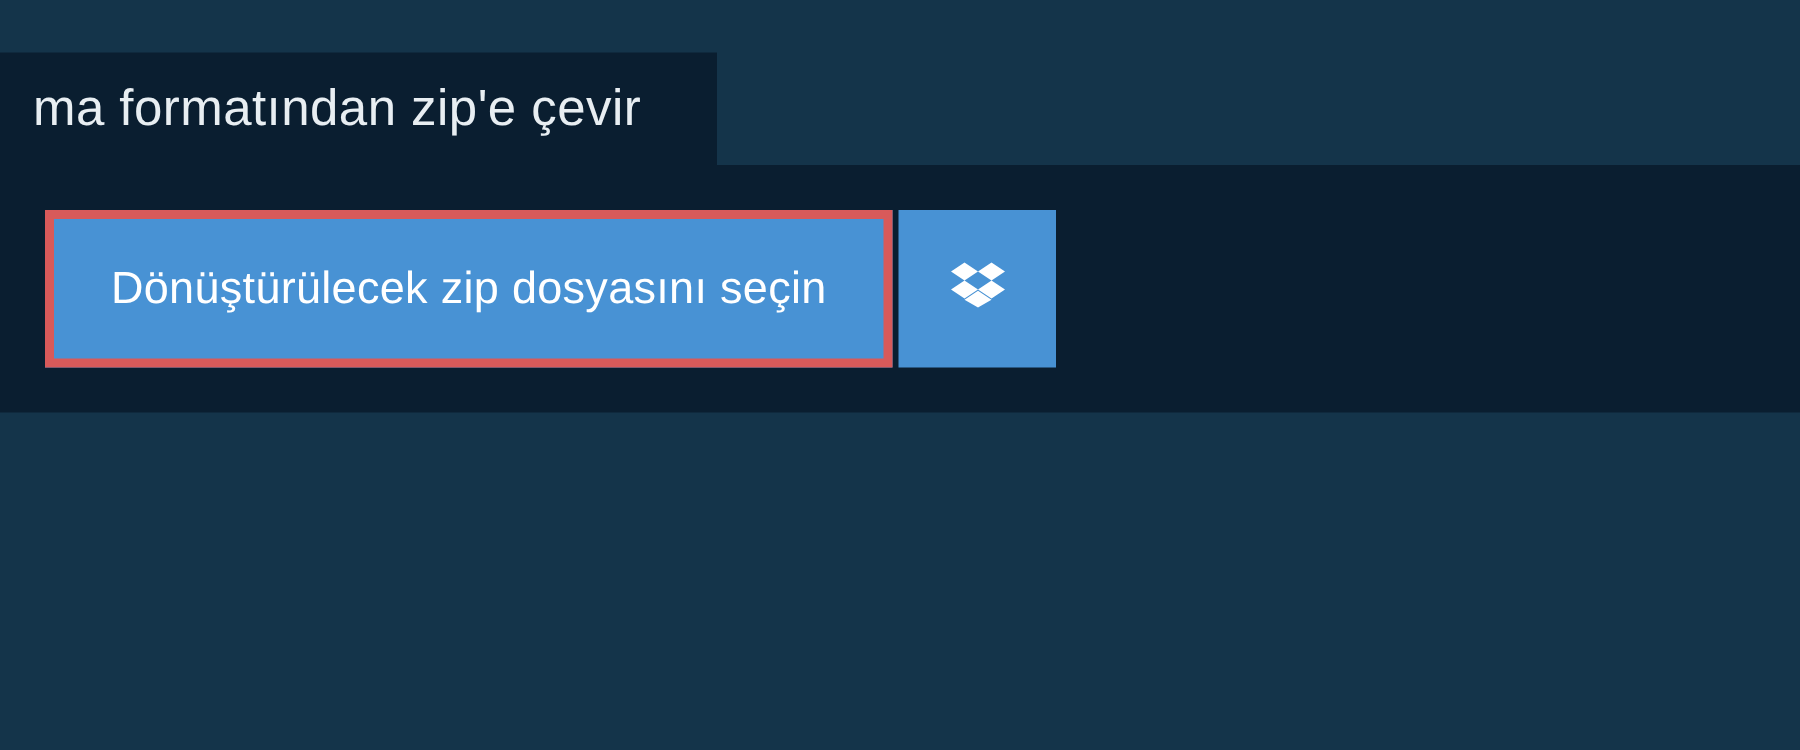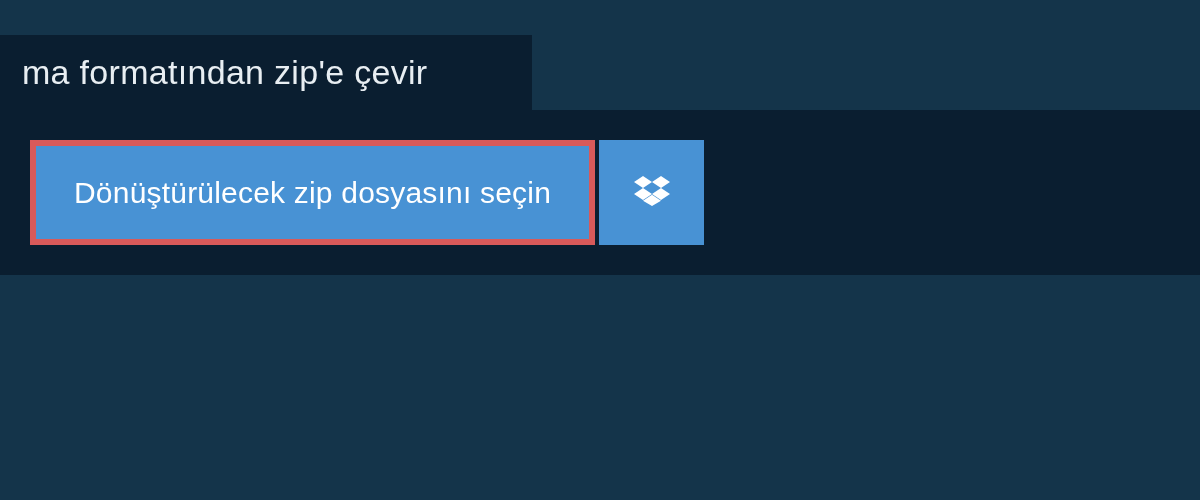--- a/index.html
+++ b/index.html
@@ -11,21 +11,21 @@
       width: 1200px;
       height: 500px;
       background: #14344a;
       font-family: -apple-system, BlinkMacSystemFont, "Segoe UI", Arial, sans-serif;
       overflow: hidden;
     }
     .header-bar {
       background: #0a1e30;
       padding: 18px 22px;
       margin-top: 35px;
-      width: 532px;
+      width: 478px;
     }
     .header-text {
       color: #e8eef2;
       font-size: 34px;
       font-weight: 300;
       letter-spacing: 0.3px;
     }
     .panel {
       background: #0a1e30;
       margin-top: 0;

